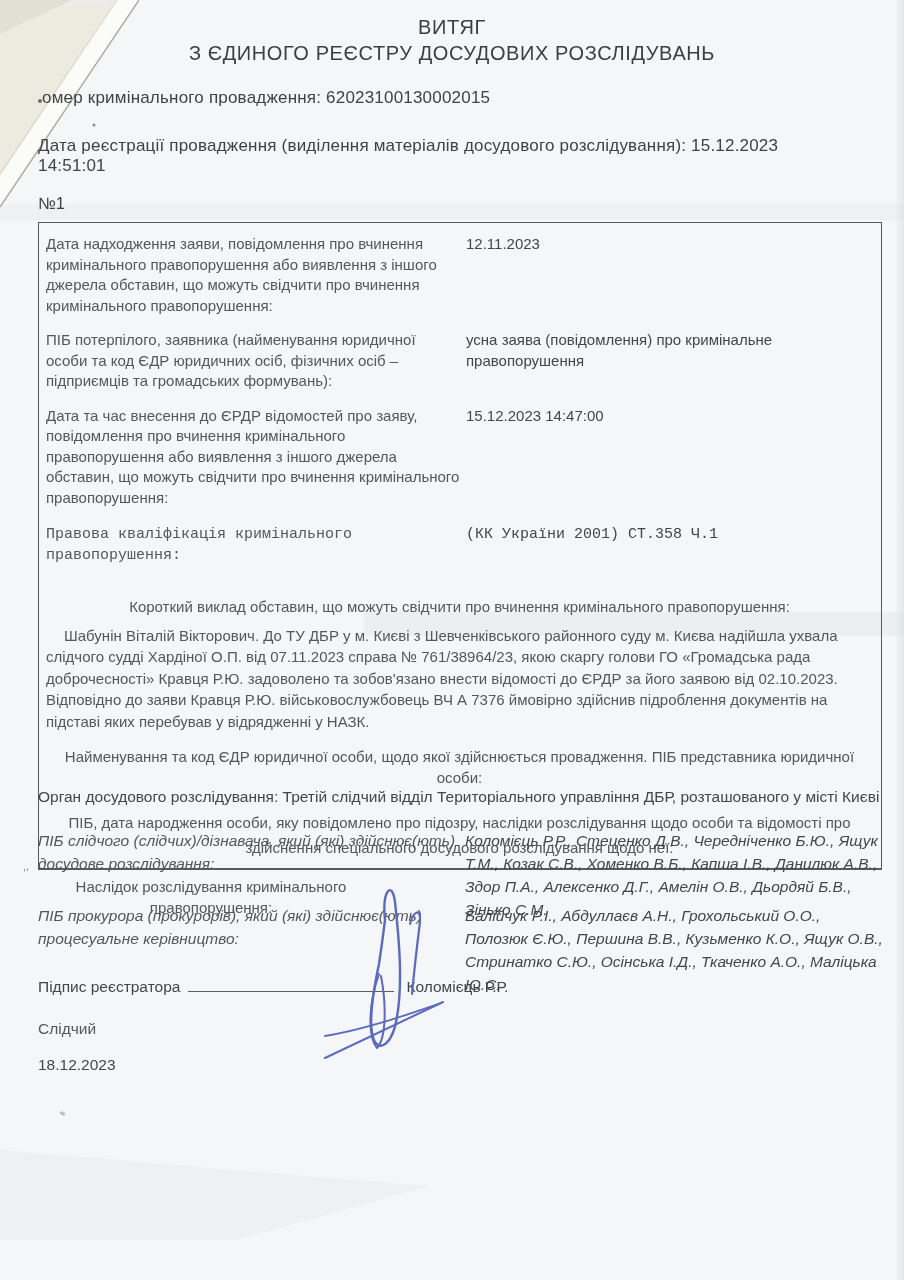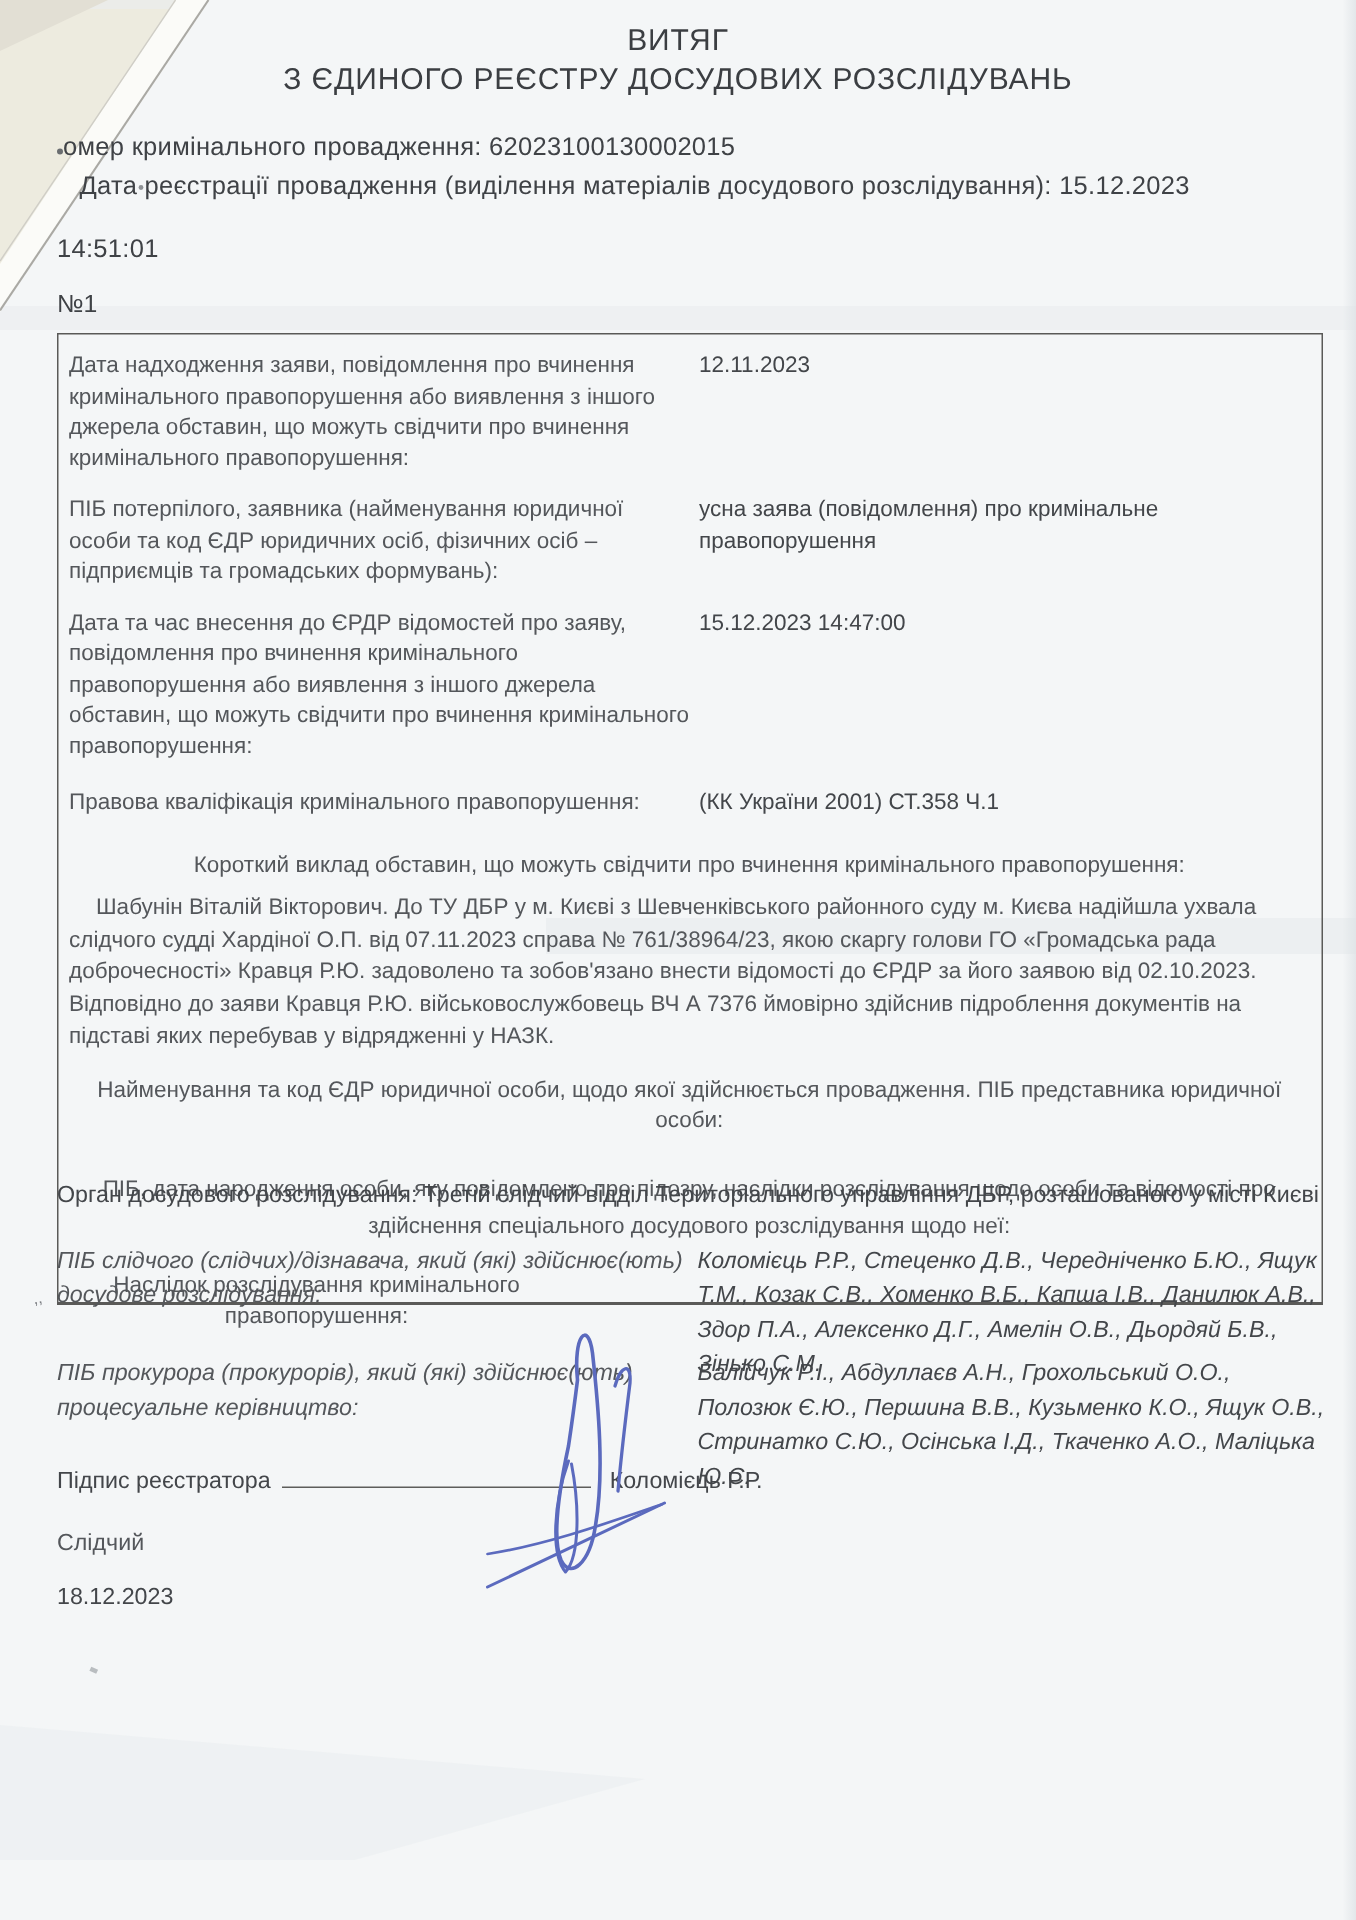--- a/index.html
+++ b/index.html
@@ -50,37 +50,37 @@
     font-size:20px;letter-spacing:.6px;color:#3b3e42;line-height:26px;
   }
   .meta-line{
     position:absolute;left:42px;font-size:17px;color:#3f4246;letter-spacing:.2px;
   }
   .case-number{top:88px;}
   .damaged-mark{
     position:absolute;left:38px;top:99px;width:4px;height:4px;border-radius:50%;
     background:#6a6d70;
   }
-  .reg-date-1{top:114px;left:38px;margin-left:15px;}
+  .reg-date-1{top:136px;left:38px;}
   .reg-date-2{top:156px;left:38px;}
   .record-no{position:absolute;left:38px;top:194px;font-size:16.5px;color:#3f4246;}
   
   .tablebox{
     position:absolute;left:38px;top:222px;width:844px;height:648px;
     box-sizing:border-box;
     border:1.4px solid var(--border);
     border-bottom-width:2.2px;
     padding:11px 8px 0 7px;
     font-size:15px;line-height:20.5px;color:var(--ink);
   }
   .trow{display:flex;margin-bottom:14px;}
   .tlabel{width:414px;margin-right:6px;color:var(--ink-soft);}
   .tvalue{flex:1;color:var(--ink);}
   .trow.r3{margin-bottom:17px;}
-  .trow.r4{margin-bottom:21px;}
+  .trow.r4{margin-bottom:31px;font-family:Liberation Mono, monospace;}
   .theading{margin-bottom:7px;color:var(--ink-soft);text-align:center;}
   .tparagraph{
     line-height:21.5px;margin-bottom:15px;text-indent:18px;color:var(--ink-soft);
   }
   .theading.suspect{line-height:25px;margin-bottom:16px;}
   .theading.legal{margin-bottom:22px;}
   .toutcome{width:330px;line-height:21px;color:var(--ink-soft);text-align:center;}
   
   .authority{
     position:absolute;left:38px;top:788px;width:850px;

